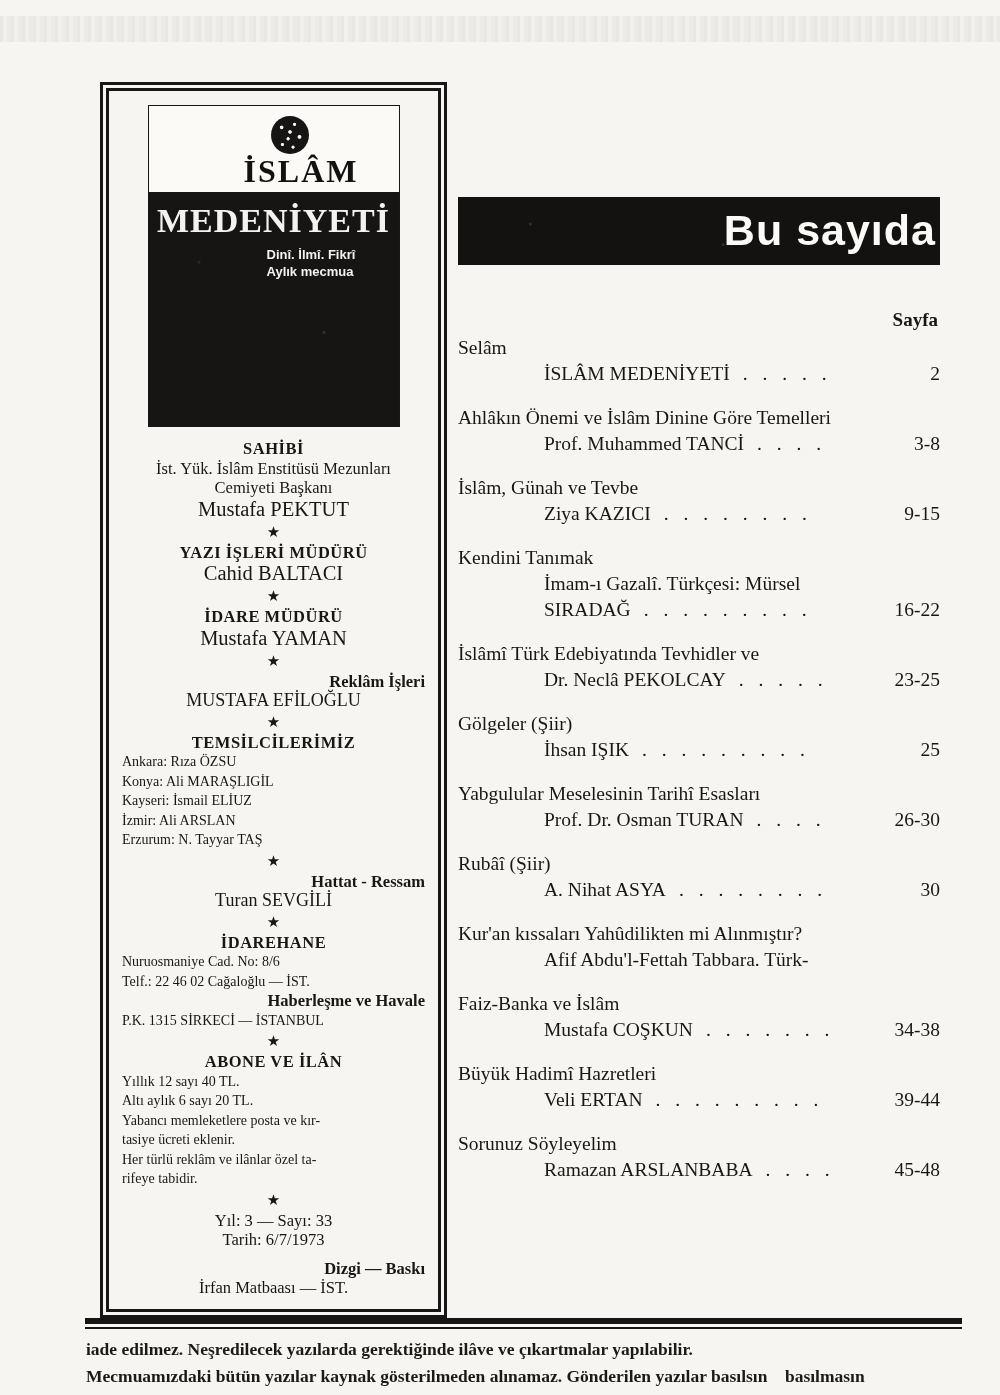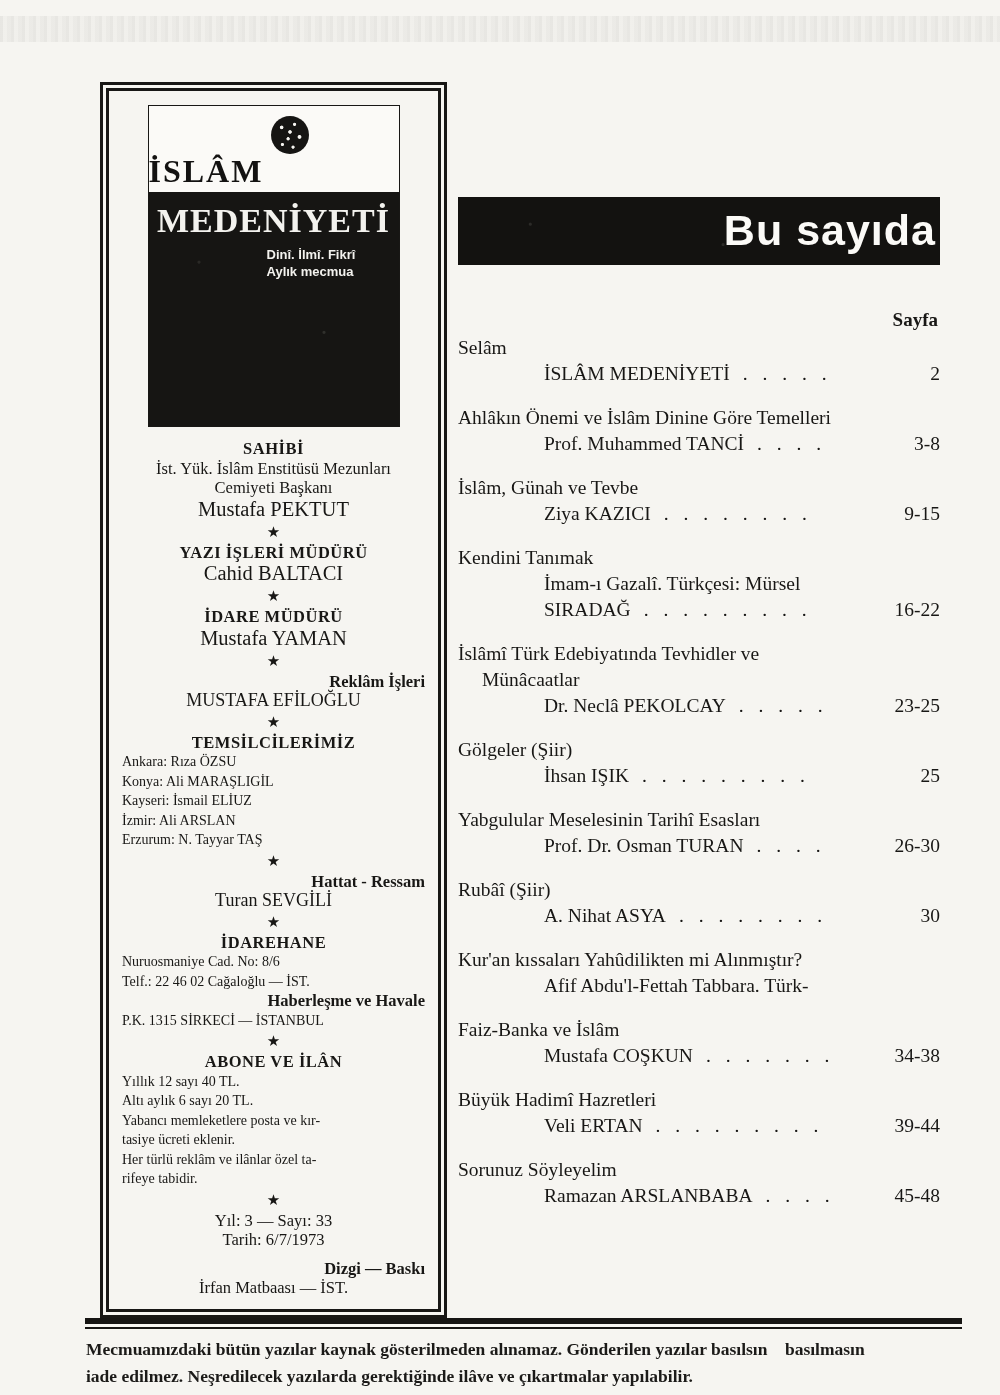--- a/index.html
+++ b/index.html
@@ -36,21 +36,21 @@
       radial-gradient(circle at 28% 30%,#f6f5f1 1.4px,transparent 2.2px),
       radial-gradient(circle at 62% 22%,#f6f5f1 1.2px,transparent 2px),
       radial-gradient(circle at 75% 55%,#f6f5f1 1.5px,transparent 2.3px),
       radial-gradient(circle at 45% 60%,#f6f5f1 1.3px,transparent 2px),
       radial-gradient(circle at 30% 75%,#f6f5f1 1.2px,transparent 2px),
       radial-gradient(circle at 58% 82%,#f6f5f1 1.2px,transparent 2px),
       radial-gradient(circle at 50% 42%,#f6f5f1 1.4px,transparent 2.2px),
       #161513;
   }
   .cover-title1{
-    padding-right:40px;font-size:32px;font-weight:bold;
+    text-align:right;padding-right:40px;font-size:32px;font-weight:bold;
     letter-spacing:2px;line-height:34px;margin-top:48px;color:#131211;
   }
   .cover-black{
     flex:1;background:
       radial-gradient(circle at 20% 30%,#2a2926 0 1px,transparent 2px),
       radial-gradient(circle at 70% 60%,#30302c 0 1px,transparent 2px),
       #161513;
     color:#f3f2ee;
   }
   .cover-title2{
@@ -205,21 +205,20 @@
         <div class="t1">Kendini Tanımak</div>
         <div class="pre">İmam-ı Gazalî. Türkçesi: Mürsel</div>
         <div class="last">
           <span>SIRADAĞ</span>
           <span class="dots">. . . . . . . . .</span>
           <span class="pg">16-22</span>
         </div>
       </div>
       <div class="entry">
         <div class="t1">İslâmî Türk Edebiyatında Tevhidler ve</div>
-        <div class="t2">Münâcaatlar</div>
         <div class="last">
           <span>Dr. Neclâ PEKOLCAY</span>
           <span class="dots">. . . . .</span>
           <span class="pg">23-25</span>
         </div>
       </div>
       <div class="entry">
         <div class="t1">Gölgeler (Şiir)</div>
         <div class="last">
           <span>İhsan IŞIK</span>
@@ -270,15 +269,15 @@
           <span class="dots">. . . .</span>
           <span class="pg">45-48</span>
         </div>
       </div>
     </div>
 </div>
 
 <div class="bottom-rule"></div>
 
 <div class="footer">
+  <div>iade edilmez. Neşredilecek yazılarda gerektiğinde ilâve ve çıkartmalar yapılabilir.</div>
   <div>Mecmuamızdaki bütün yazılar kaynak gösterilmeden alınamaz. Gönderilen yazılar basılsın basılmasın</div>
-  <div>iade edilmez. Neşredilecek yazılarda gerektiğinde ilâve ve çıkartmalar yapılabilir.</div>
 </div>
 
 </body></html>

